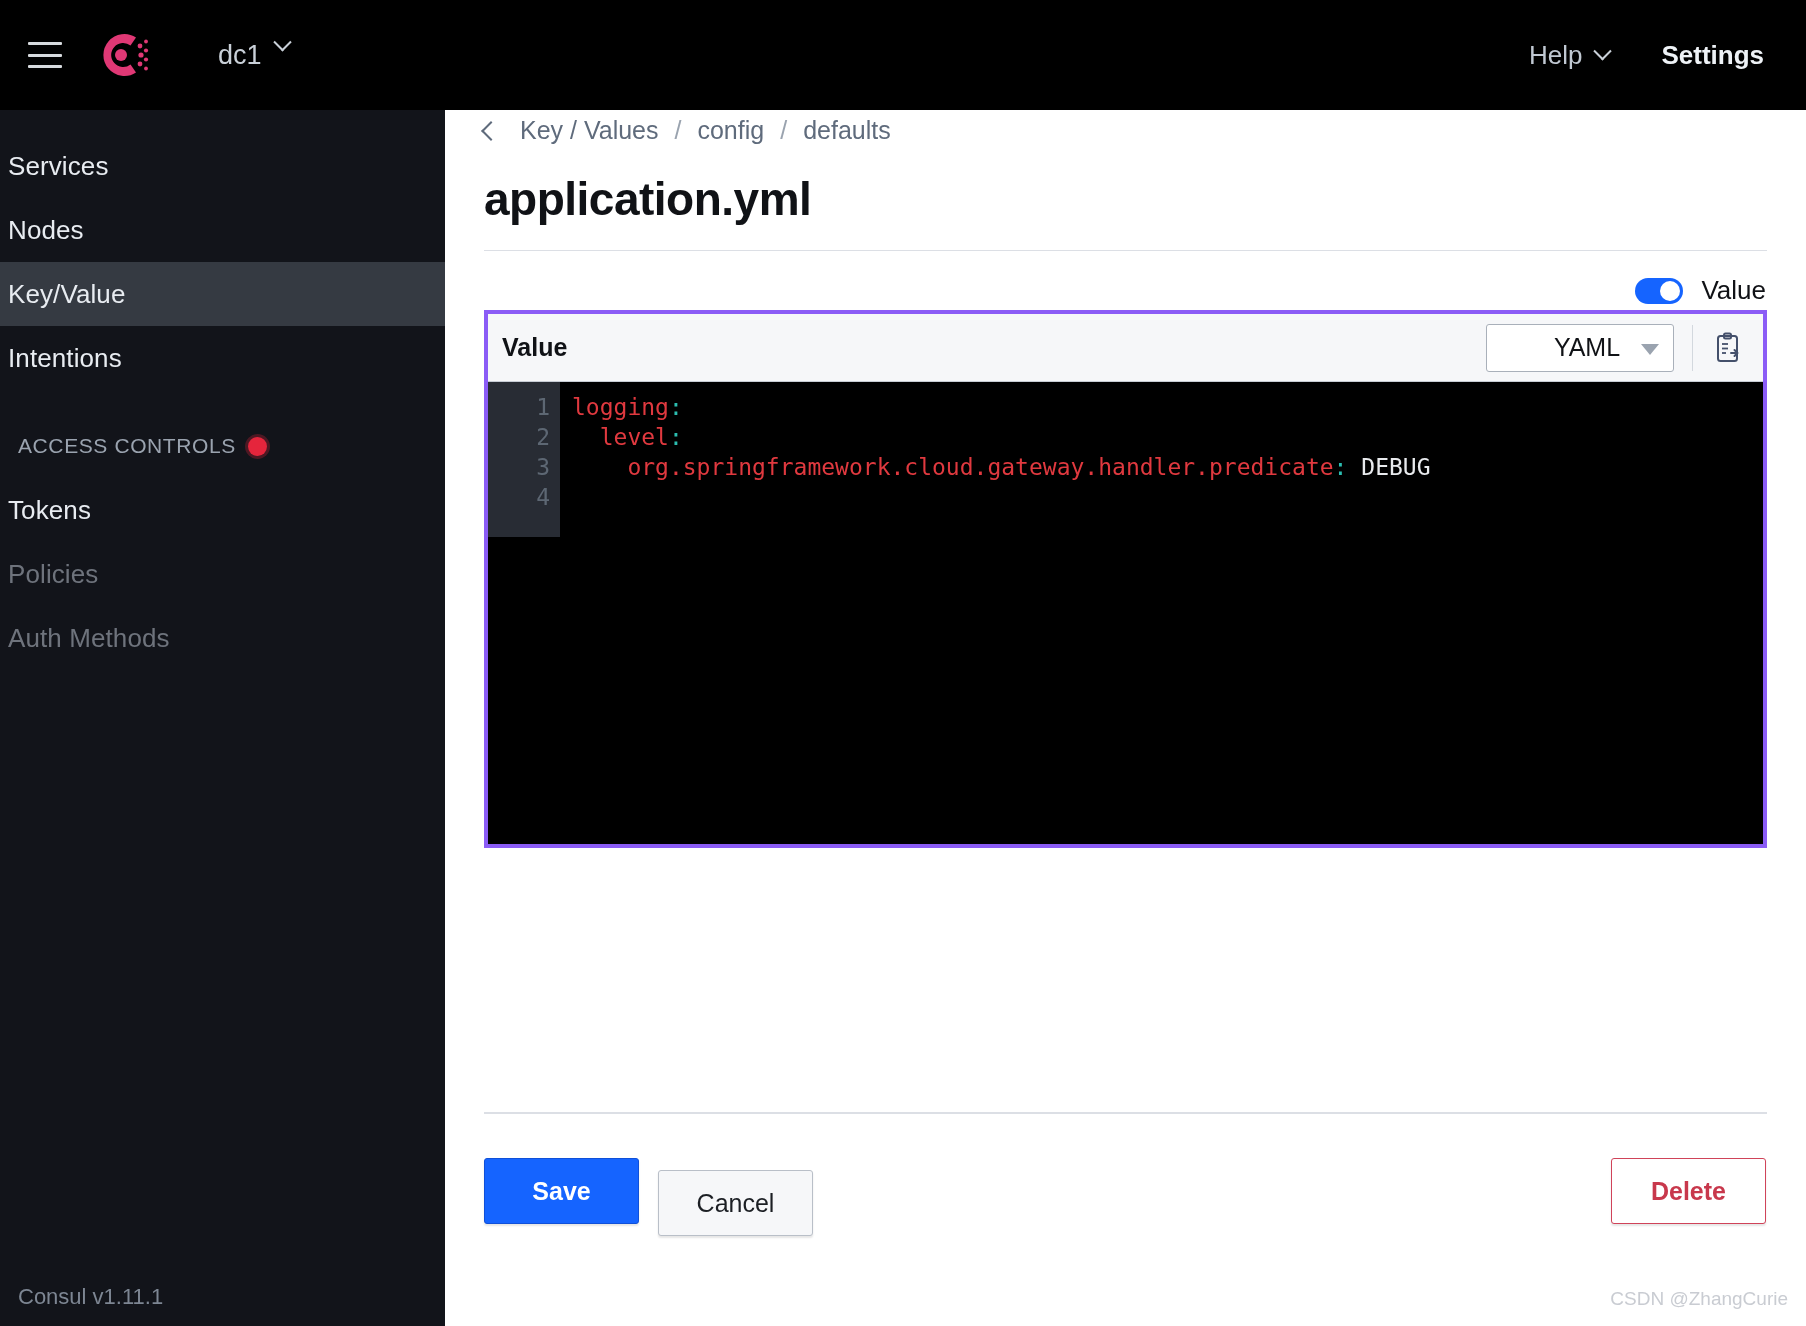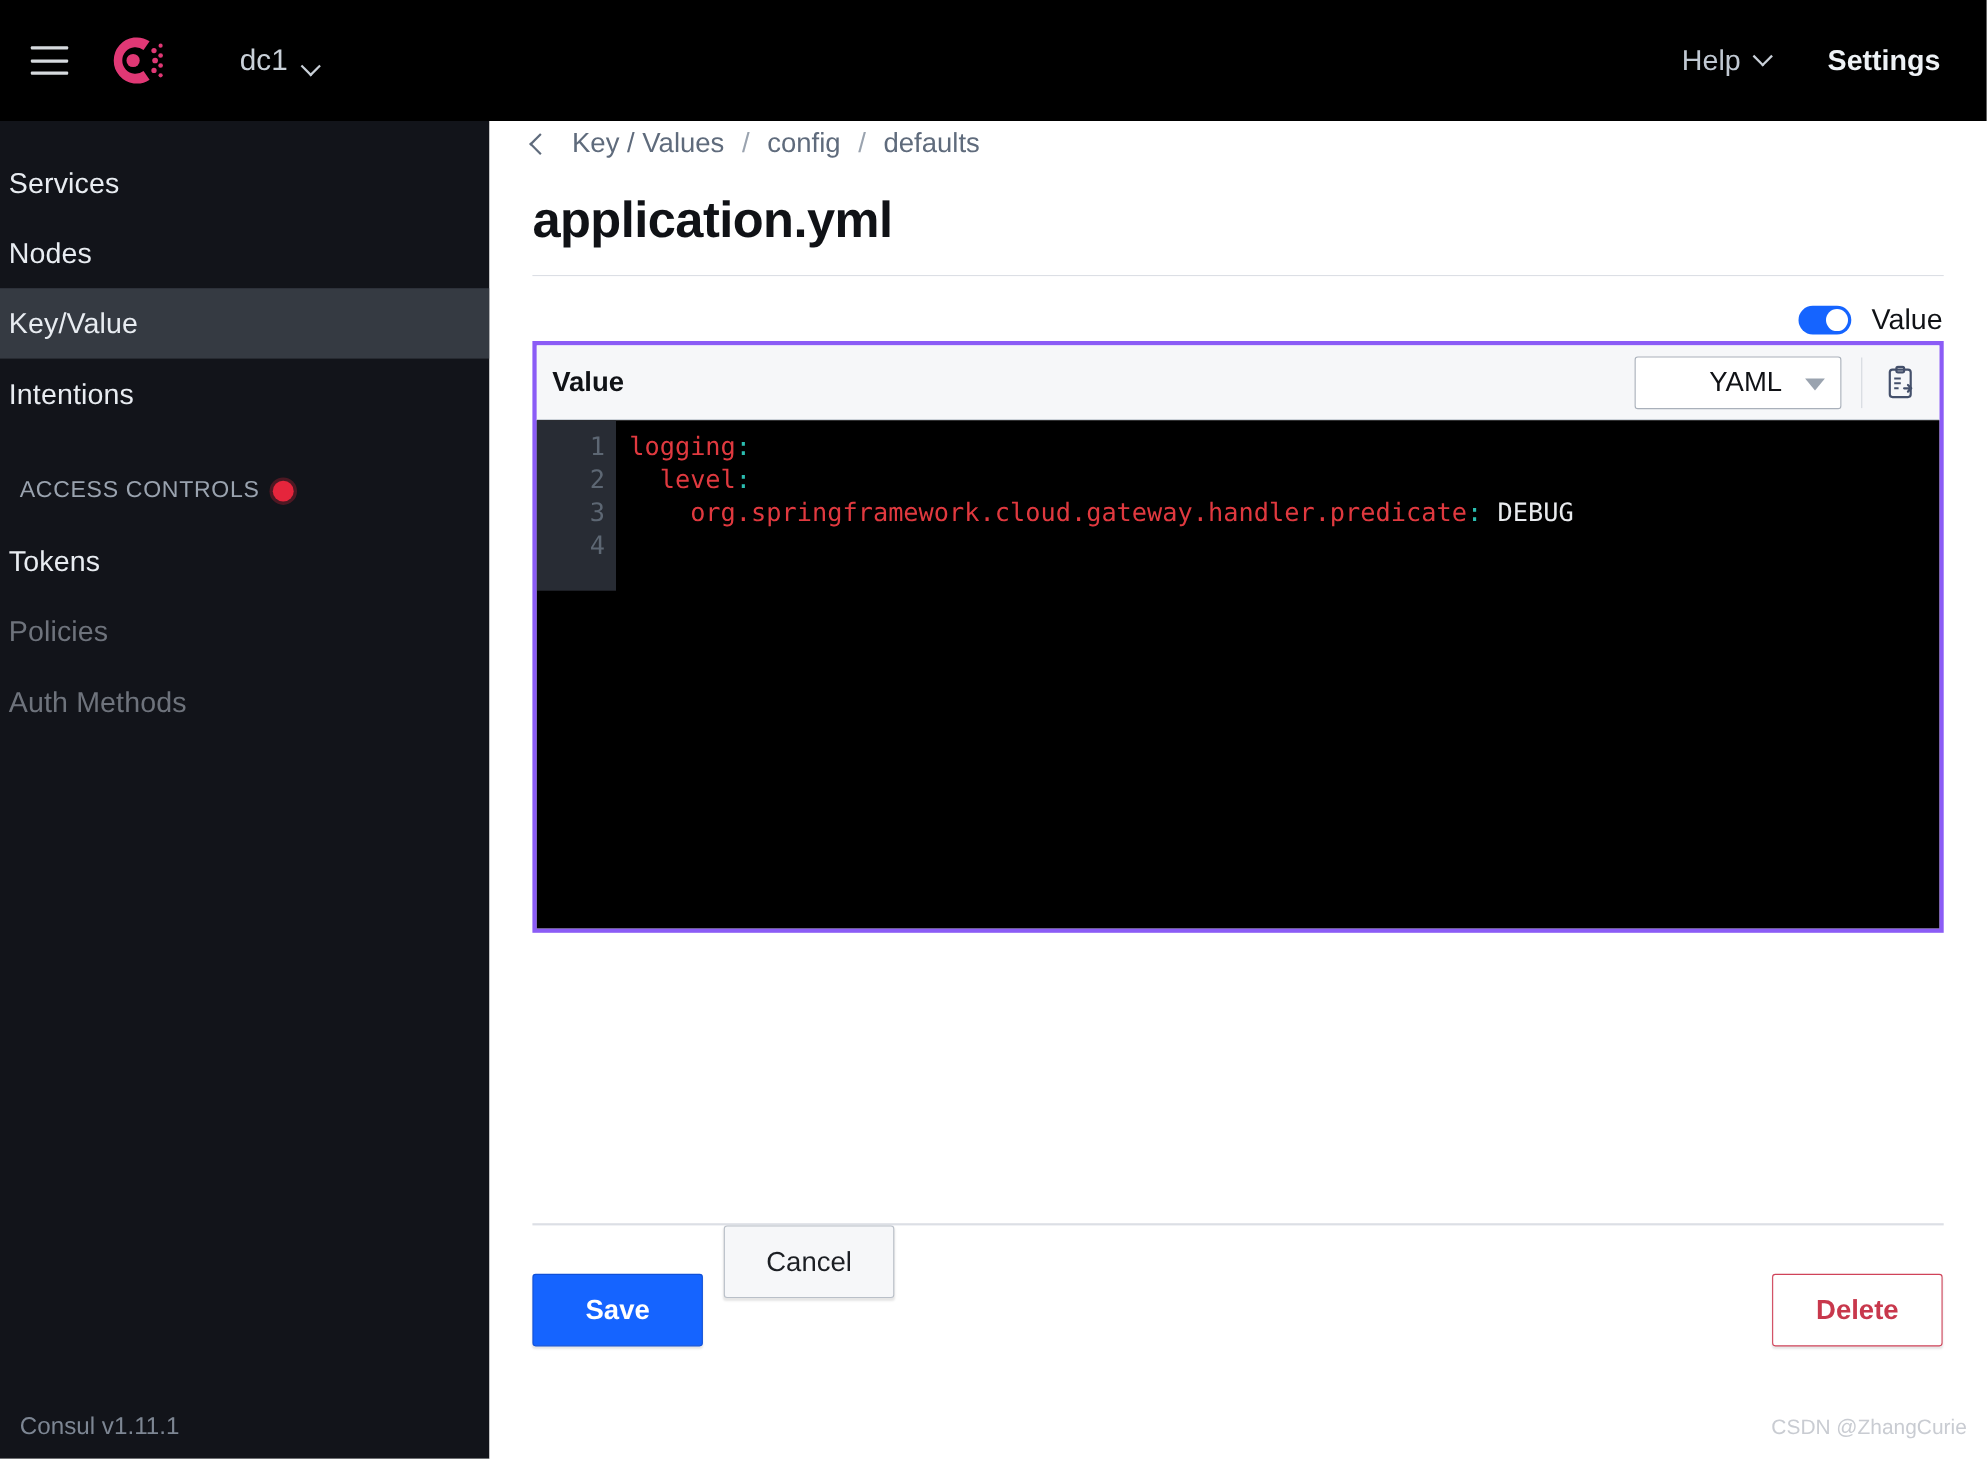--- a/index.html
+++ b/index.html
@@ -28,21 +28,21 @@
   }
   .hamburger span { display: block; height: 3px; background: #d6dade; border-radius: 1px; }
 
   .logo {
     margin-left: 32px;
     width: 62px; height: 62px;
     position: relative;
   }
   .dc-select {
     margin-left: 62px;
-    display: flex; align-items: flex-end; gap: 14px;
+    display: flex; align-items: flex-start; gap: 14px;
     color: #c9d0d8;
     font-size: 27px;
     cursor: pointer;
   }
   .chev {
     display: inline-block;
     width: 13px; height: 13px;
     border-right: 2.6px solid #c9d0d8;
     border-bottom: 2.6px solid #c9d0d8;
     transform: rotate(45deg) translate(-3px,-3px);
@@ -260,21 +260,21 @@
     box-shadow: 0 2px 2px rgba(0,0,0,0.10);
   }
   .btn-save {
     top: 1048px; left: 39px;
     width: 155px;
     background: #1564ff;
     color: #ffffff;
     border: 1px solid #1050d8;
   }
   .btn-cancel {
-    top: 1004px; left: 213px;
+    top: 1060px; left: 213px;
     width: 155px;
     background: #f6f7f9;
     color: #1c1f24;
     border: 1px solid #b9bfc8;
     font-weight: normal;
   }
   .btn-delete {
     top: 1048px; right: 40px;
     width: 155px;
     background: #ffffff;

